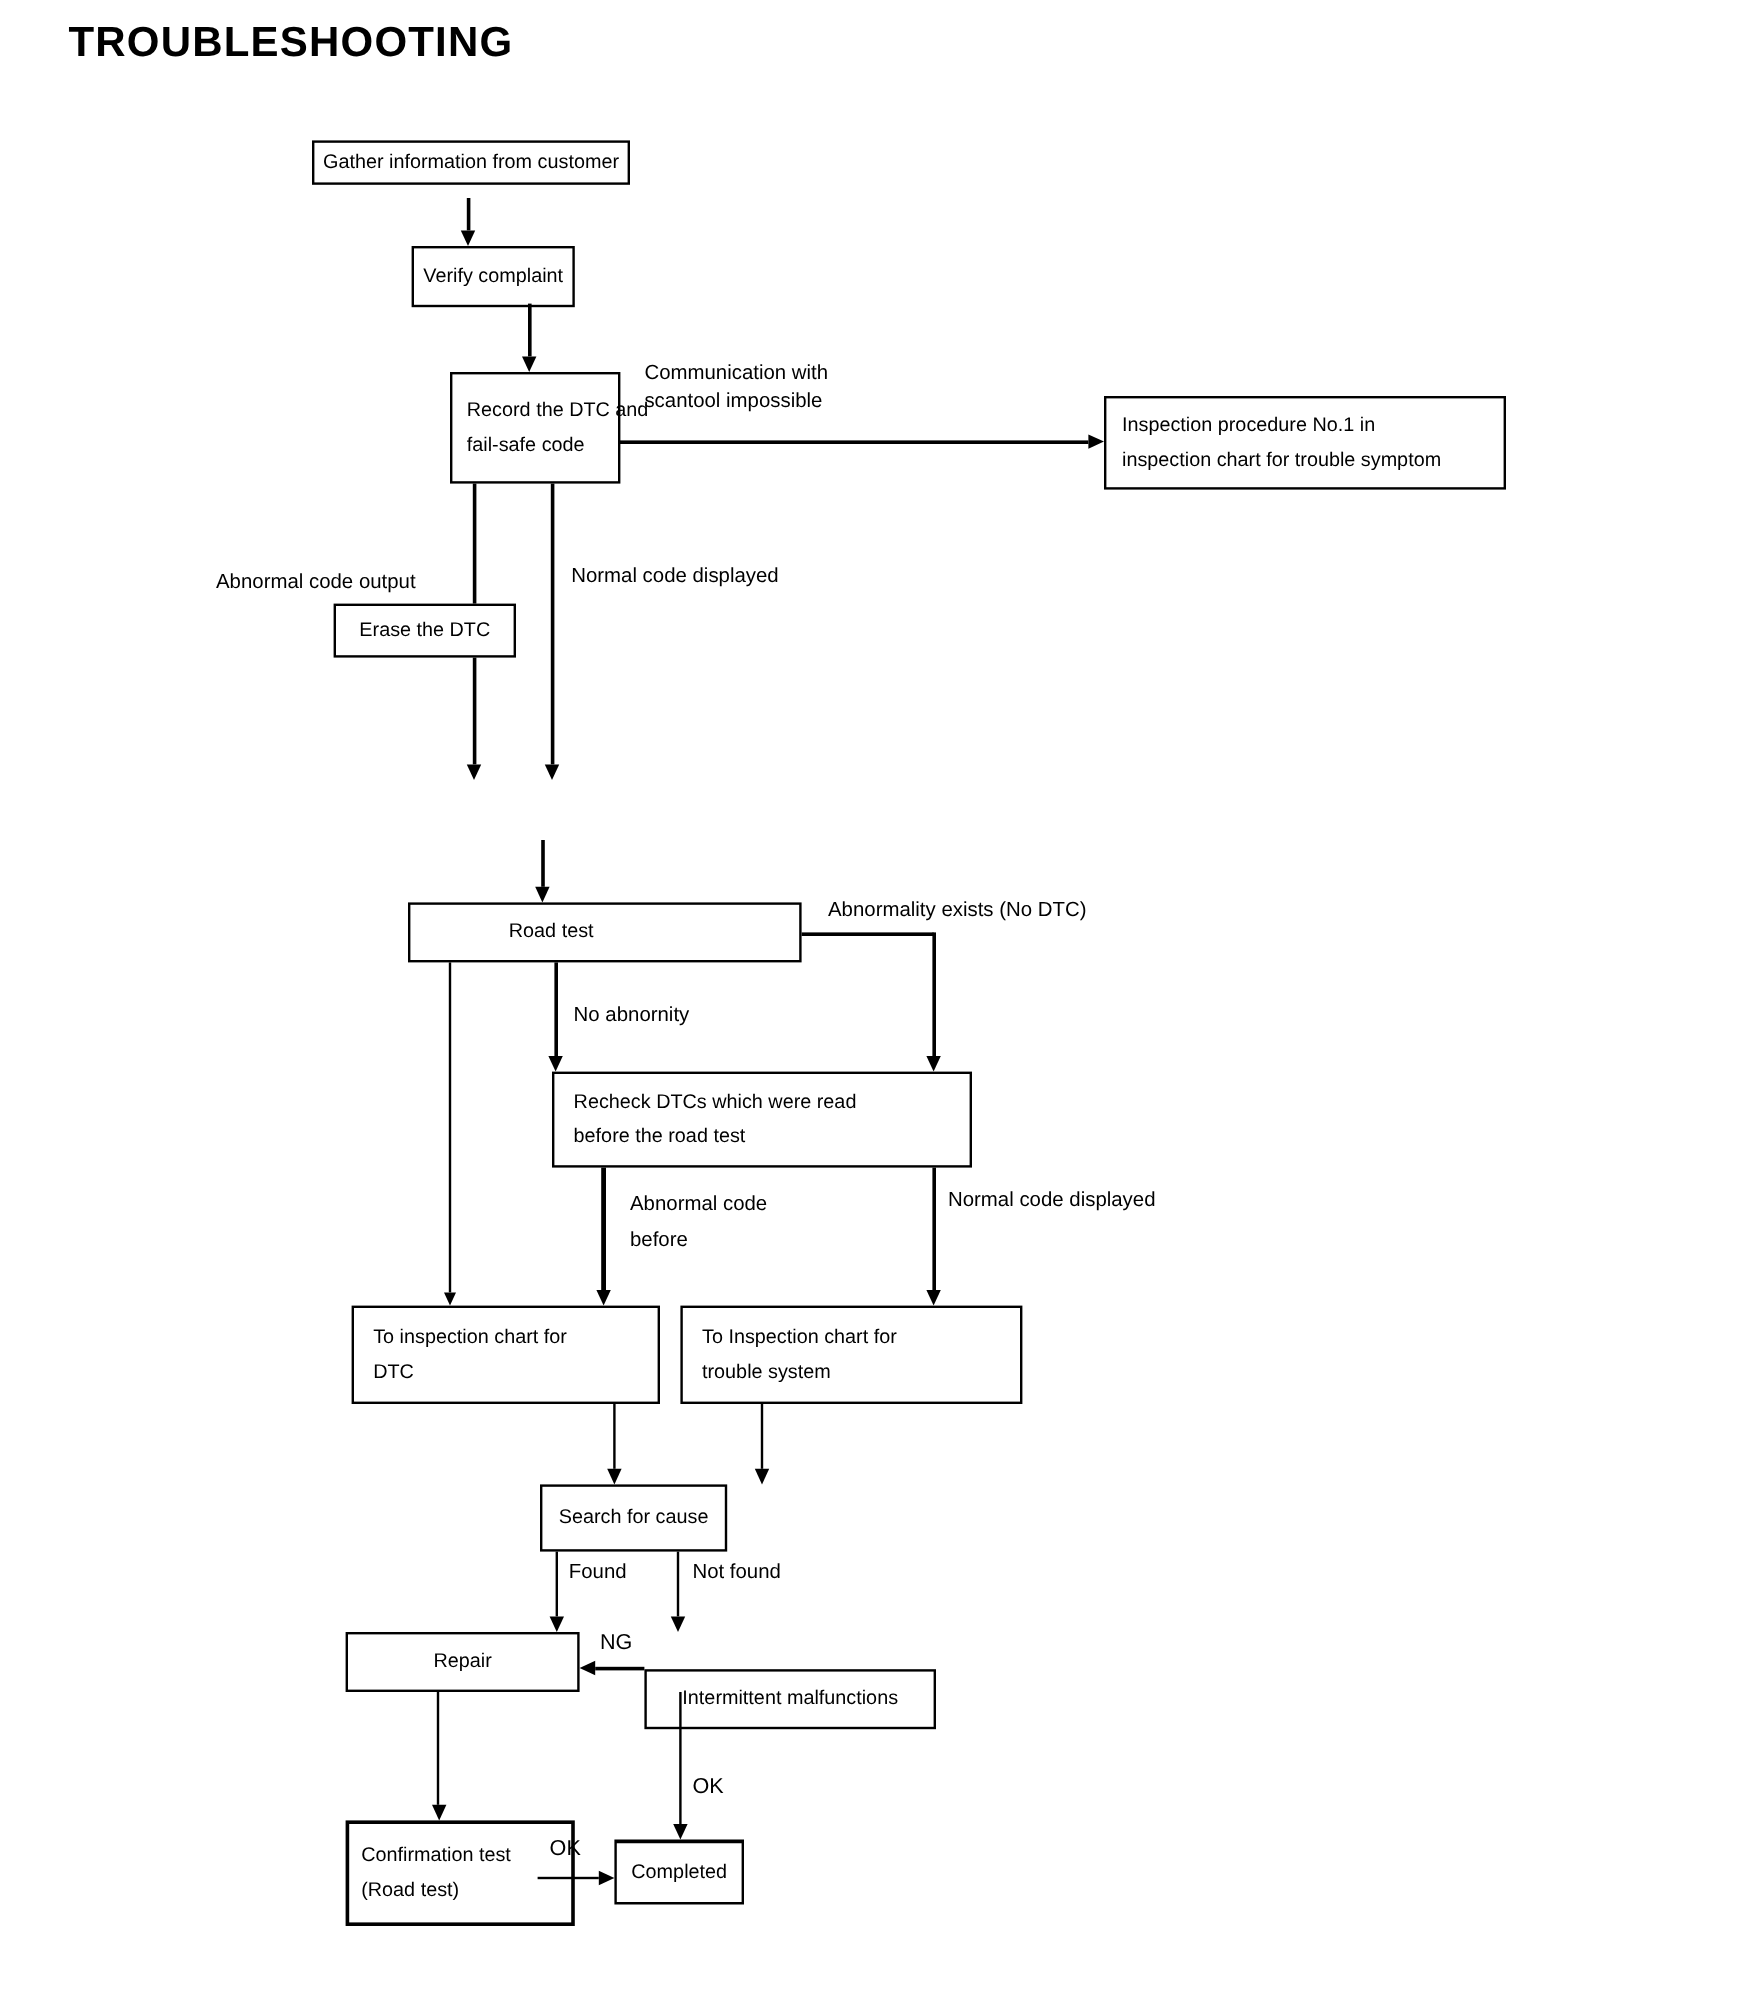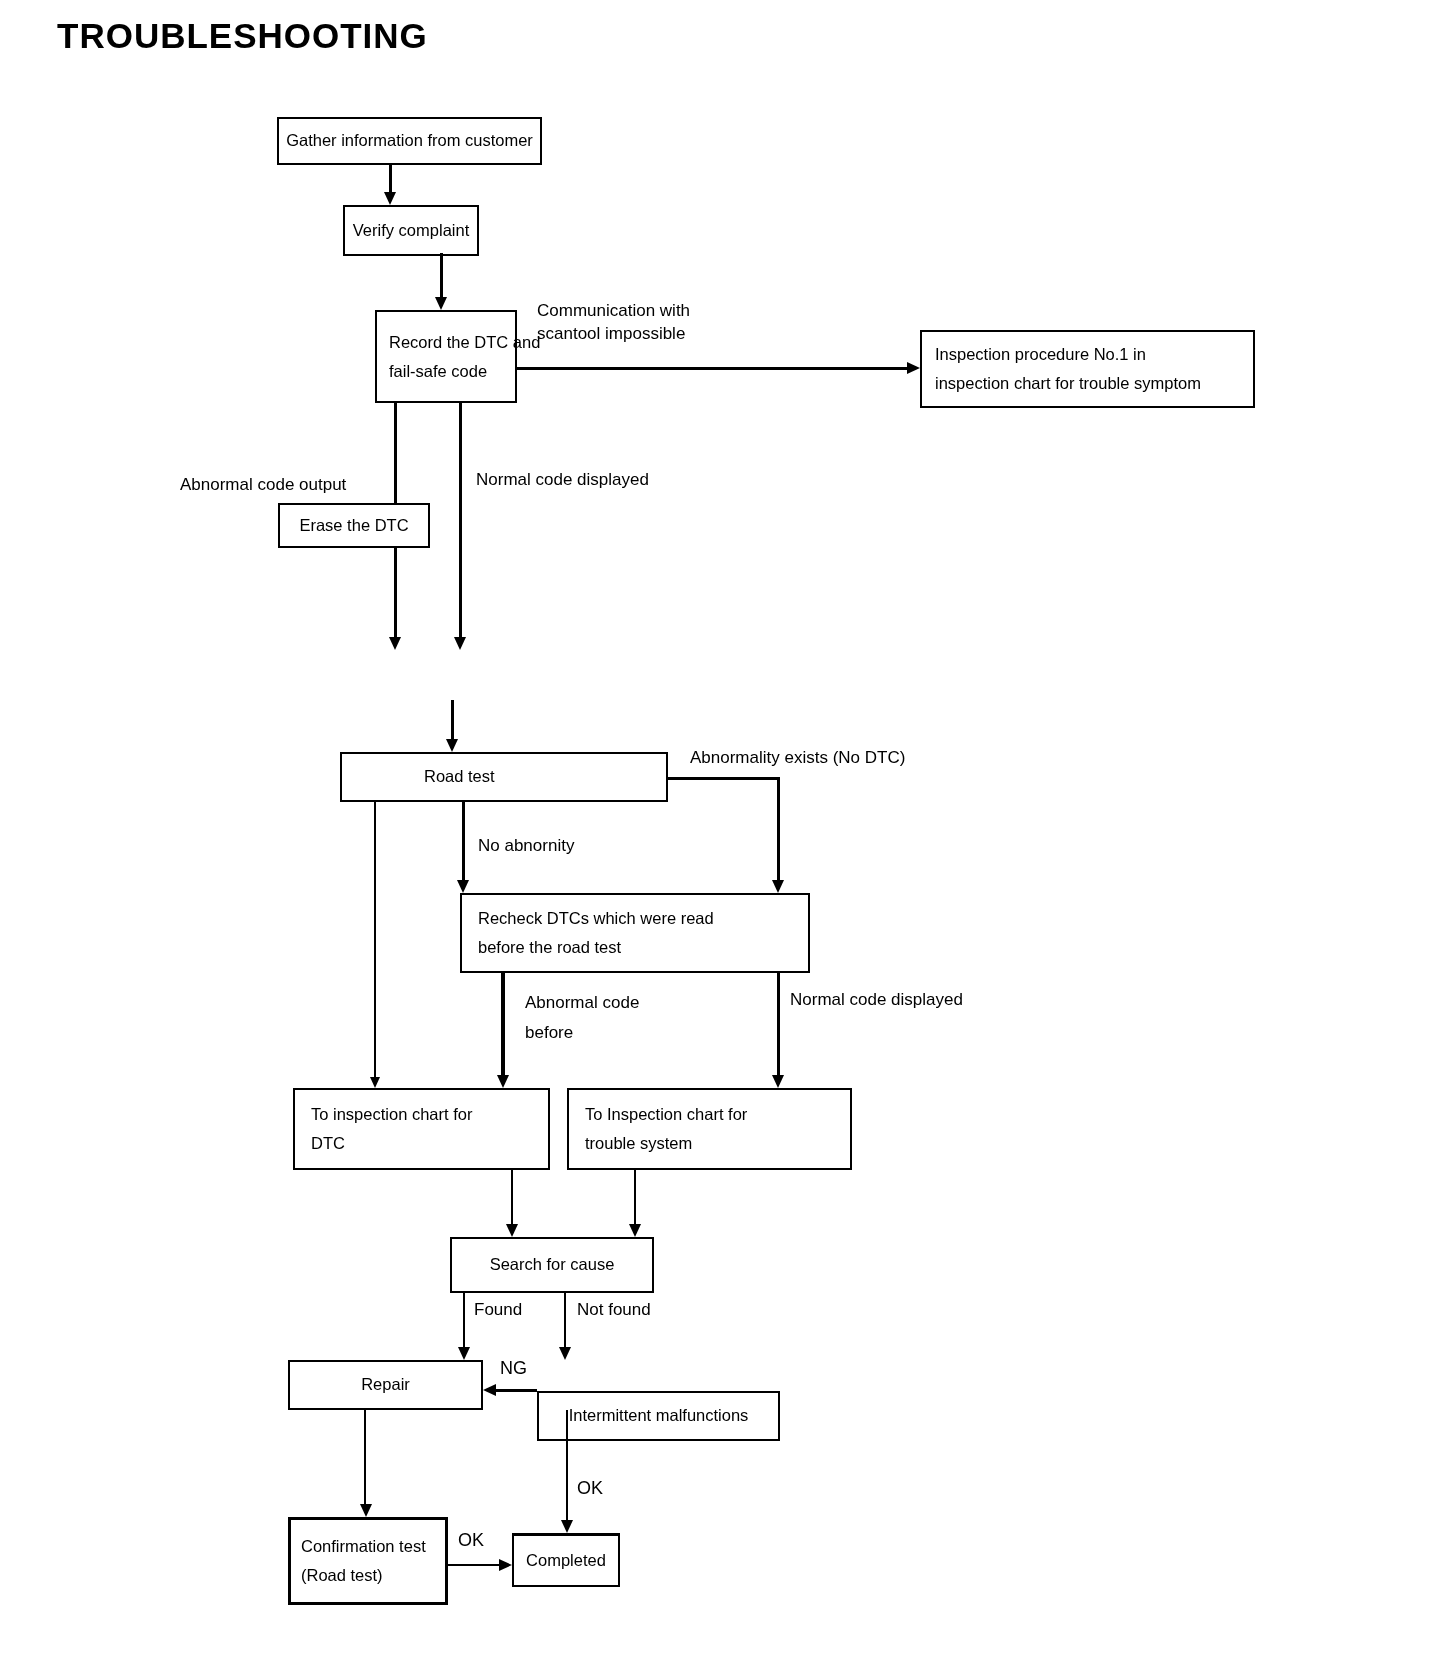--- a/index.html
+++ b/index.html
@@ -33,21 +33,21 @@
   .ah.right{border-top:6.5px solid transparent;border-bottom:6.5px solid transparent;border-left:13px solid #000;}
   .ah.left{border-top:6.5px solid transparent;border-bottom:6.5px solid transparent;border-right:13px solid #000;}
 </style>
 </head>
 <body>
 
 <div class="canvas">
 
   <h1 class="title">TROUBLESHOOTING</h1>
 
-  <div class="node" style="left:260px;top:117px;width:265px;height:48px;margin-left:17px;">
+  <div class="node" style="left:260px;top:117px;width:265px;height:37px;">
     <span>Gather information from customer</span>
   </div>
 
   <div class="node" style="left:343px;top:205px;width:136px;height:51px;">
     <span>Verify complaint</span>
   </div>
 
   <div class="node ml" style="left:375px;top:310px;width:142px;height:93px;padding-left:12px;">
     <span>Record the DTC and</span>
     <span>fail-safe code</span>
@@ -75,33 +75,33 @@
   <div class="node ml" style="left:293px;top:1088px;width:257px;height:82px;padding-left:16px;">
     <span>To inspection chart for</span>
     <span>DTC</span>
   </div>
 
   <div class="node ml" style="left:567px;top:1088px;width:285px;height:82px;padding-left:16px;">
     <span>To Inspection chart for</span>
     <span>trouble system</span>
   </div>
 
-  <div class="node" style="left:450px;top:1237px;width:204px;height:56px;">
+  <div class="node" style="left:450px;top:1237px;width:156px;height:56px;">
     <span>Search for cause</span>
   </div>
 
   <div class="node" style="left:288px;top:1360px;width:195px;height:50px;">
     <span>Repair</span>
   </div>
 
   <div class="node" style="left:537px;top:1360px;width:243px;height:50px;margin-top:31px;">
     <span>Intermittent malfunctions</span>
   </div>
 
-  <div class="node ml thickborder" style="left:288px;top:1517px;width:160px;height:88px;padding-left:10px;">
+  <div class="node ml thickborder" style="left:288px;top:1517px;width:191px;height:88px;padding-left:10px;">
     <span>Confirmation test</span>
     <span>(Road test)</span>
   </div>
 
   <div class="node" style="left:512px;top:1533px;width:108px;height:54px;border-top-width:3px;">
     <span>Completed</span>
   </div>
 
   <div class="vline" style="left:388.5px;top:165px;width:3px;height:27px;"></div>
   <div class="ah down" style="left:383.5px;top:192px;"></div>

